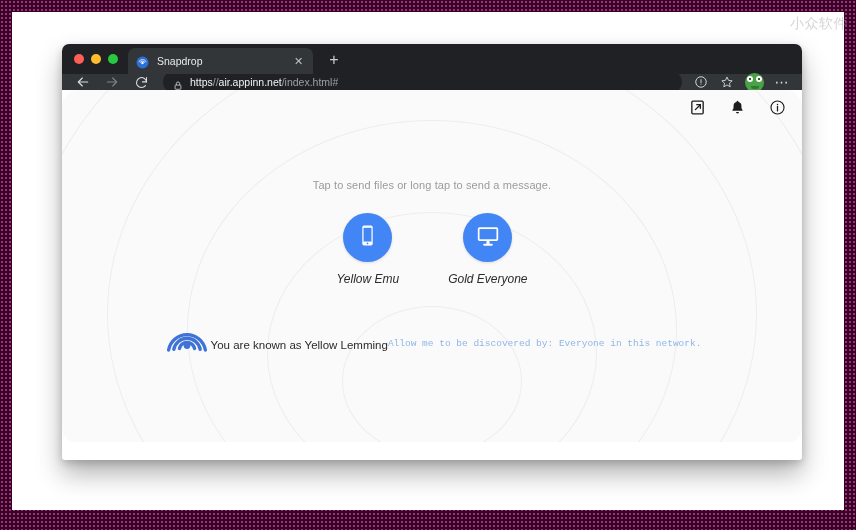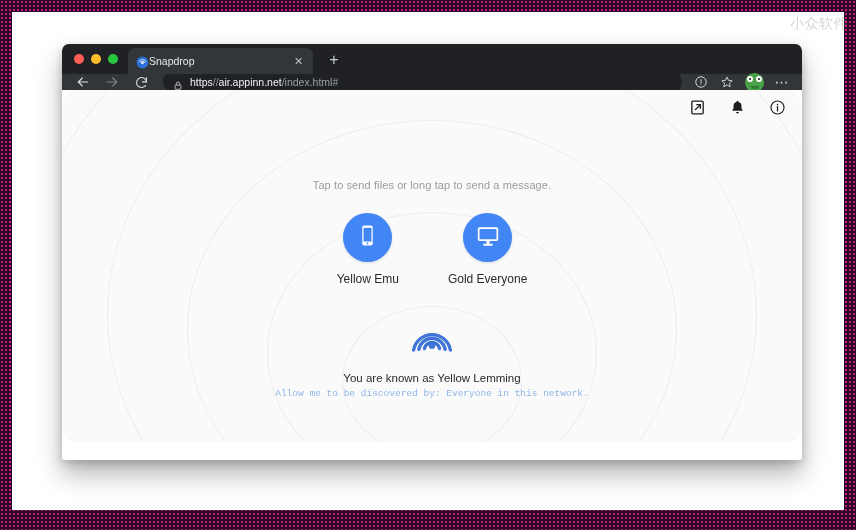--- a/index.html
+++ b/index.html
@@ -50,21 +50,21 @@
   .light{ width:10px; height:10px; border-radius:50%; }
   .l-red{ background:#ff5f57; }
   .l-yellow{ background:#ffbd2e; }
   .l-green{ background:#28c840; }
 
   .tab{
     height:26px; width:185px;
     background:#323639;
     border-radius:7px 7px 0 0;
     display:flex; align-items:center;
-    padding:0 8px; gap:0;
+    padding:0 8px; gap:8px;
     position:relative;
   }
   .tab-favicon{ width:13px; height:13px; flex:0 0 13px; position:relative; }
   .tab-title{
     font-size:10.5px; color:#e8eaed; flex:1;
     white-space:nowrap; overflow:hidden; text-overflow:ellipsis;
   }
   .tab-close{
     width:13px; height:13px; flex:0 0 13px;
     display:flex; align-items:center; justify-content:center;
@@ -138,23 +138,23 @@
     font-size:11px; color:#9b9b9b; margin-top:89px; letter-spacing:.1px;
   }
   .peers{ display:flex; gap:49px; margin-top:22px; }
   .peer{ display:flex; flex-direction:column; align-items:center; }
   .peer-circle{
     width:49px; height:49px; border-radius:50%;
     background:#4285f4;
     display:flex; align-items:center; justify-content:center;
     box-shadow:0 1px 3px rgba(0,0,0,.12);
   }
-  .peer-name{ margin-top:10px; font-size:12px; color:#2b2b2b; }
-
-  .me{ display:flex; flex-direction:column; align-items:center; margin-top:31px; }
+  .peer-name{ margin-top:10px; font-size:12px; color:#2b2b2b;font-style:italic; }
+
+  .me{ display:flex; flex-direction:row; align-items:center; margin-top:31px; }
   .me-icon{ width:48px; height:48px; }
   .me-name{ margin-top:7px; font-size:11.5px; color:#2b2b2b; }
   .me-link{ margin-top:4px; font-size:9.5px; color:#8fb6e8;font-family:Liberation Mono, monospace; }
 
   .scroll-edge{
     position:absolute; left:0; right:0; bottom:0; height:2px; background:#fff;
   }
 </style>
 </head>
 <body>

